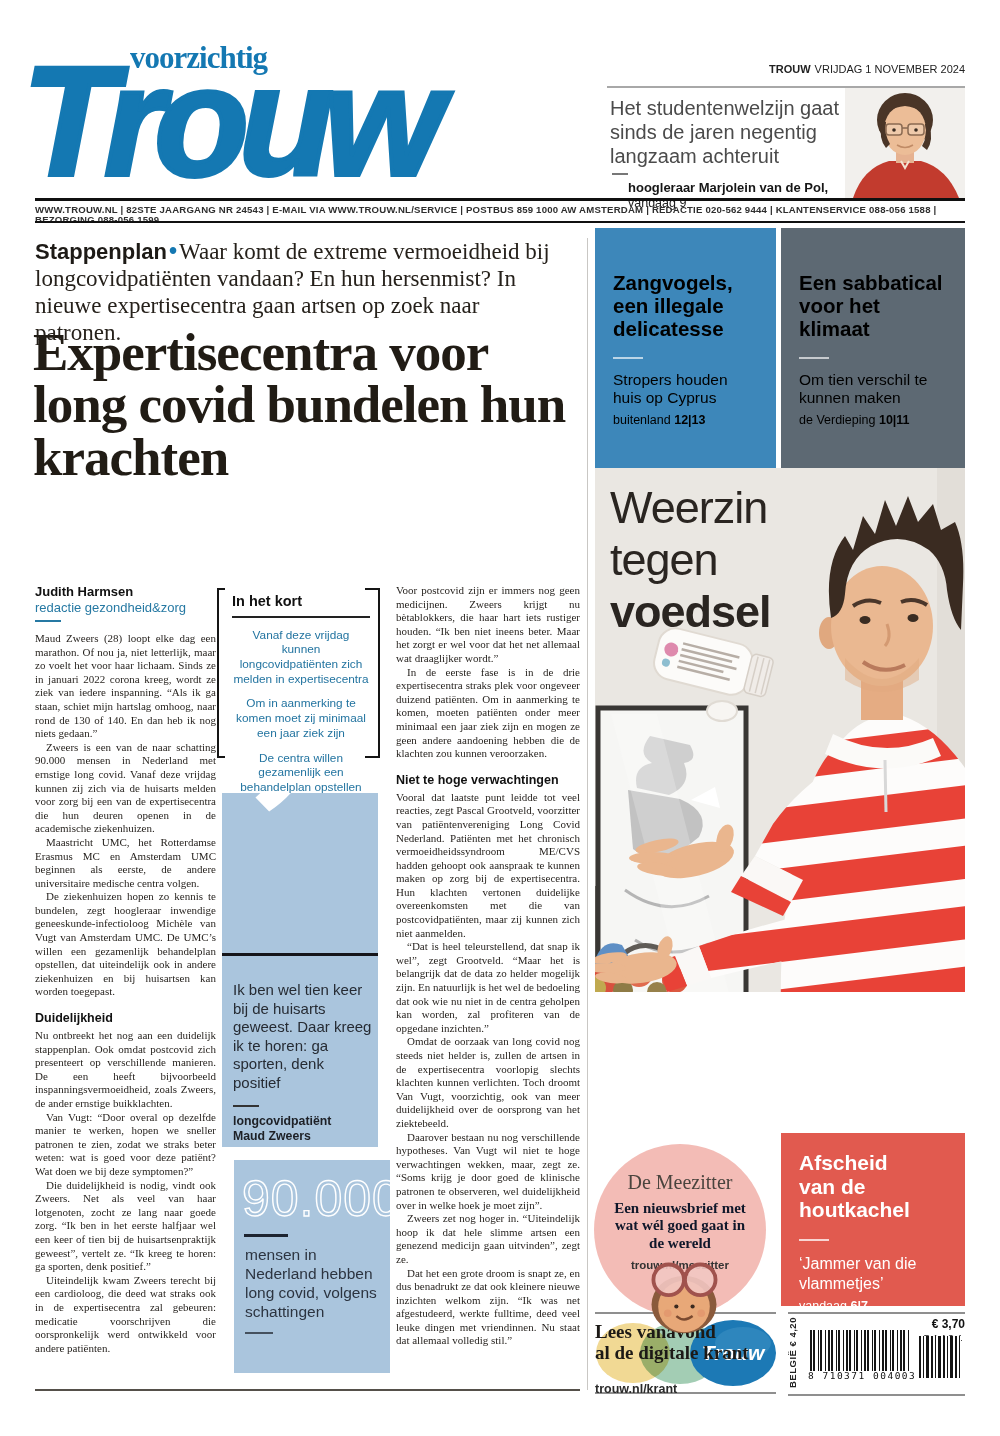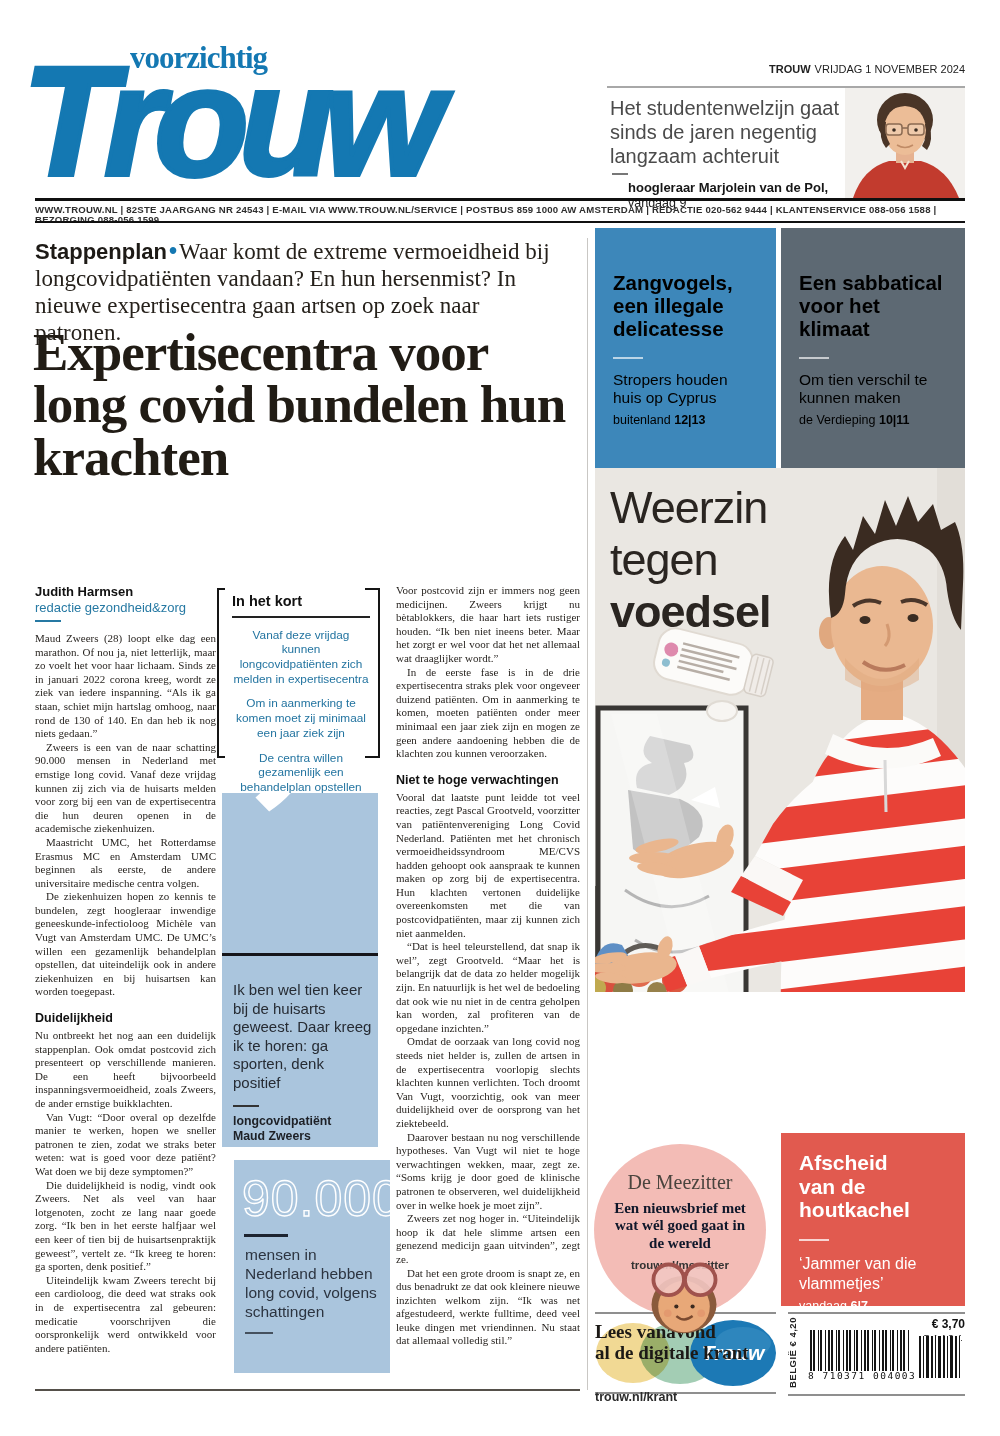--- a/index.html
+++ b/index.html
@@ -109,21 +109,21 @@
   .hk-quote{font:400 16px/1.25 "Liberation Sans",sans-serif;}
   .hk-page{font:400 12.5px/1.2 "Liberation Sans",sans-serif;margin-top:5px;}
   .hk-page b{font-weight:700;}
 
   
   .digi{left:595px;top:1312px;width:181px;height:78px;border-top:2px solid #8f8f8f;
         border-bottom:2px solid #8f8f8f;}
   .digi-logo{position:absolute;left:0;top:1px;width:181px;height:74px;}
   .digi-text{position:absolute;left:0;top:7px;z-index:2;}
   .digi-l1{font:700 19px/1.12 "Liberation Serif",serif;color:#1c1916;}
-  .digi-url{font:700 12.5px/1 "Liberation Sans",sans-serif;color:#2a2a2a;margin-top:27px;}
+  .digi-url{font:700 12.5px/1 "Liberation Sans",sans-serif;color:#2a2a2a;margin-top:19px;}
   .bc{left:788px;top:1312px;width:177px;height:80px;border-top:2px solid #8f8f8f;
       border-bottom:2px solid #8f8f8f;}
   .bc-price{position:absolute;right:0;top:4px;font:700 12px/1 "Liberation Sans",sans-serif;color:#111;}
   .bc-code{position:absolute;right:1px;top:20px;font:400 11px/1 "Liberation Sans",sans-serif;
            letter-spacing:2px;color:#222;}
   .bc-main{position:absolute;left:22px;top:16px;width:100px;height:48px;
      background:repeating-linear-gradient(90deg,#151515 0 2px,#fff 2px 3px,#151515 3px 5px,#fff 5px 8px,
      #151515 8px 9px,#fff 9px 10px,#151515 10px 12px,#fff 12px 15px,#151515 15px 16px,#fff 16px 18px);}
   .bc-small{position:absolute;left:131px;top:22px;width:42px;height:42px;
      background:repeating-linear-gradient(90deg,#151515 0 2px,#fff 2px 4px,#151515 4px 5px,#fff 5px 7px,

